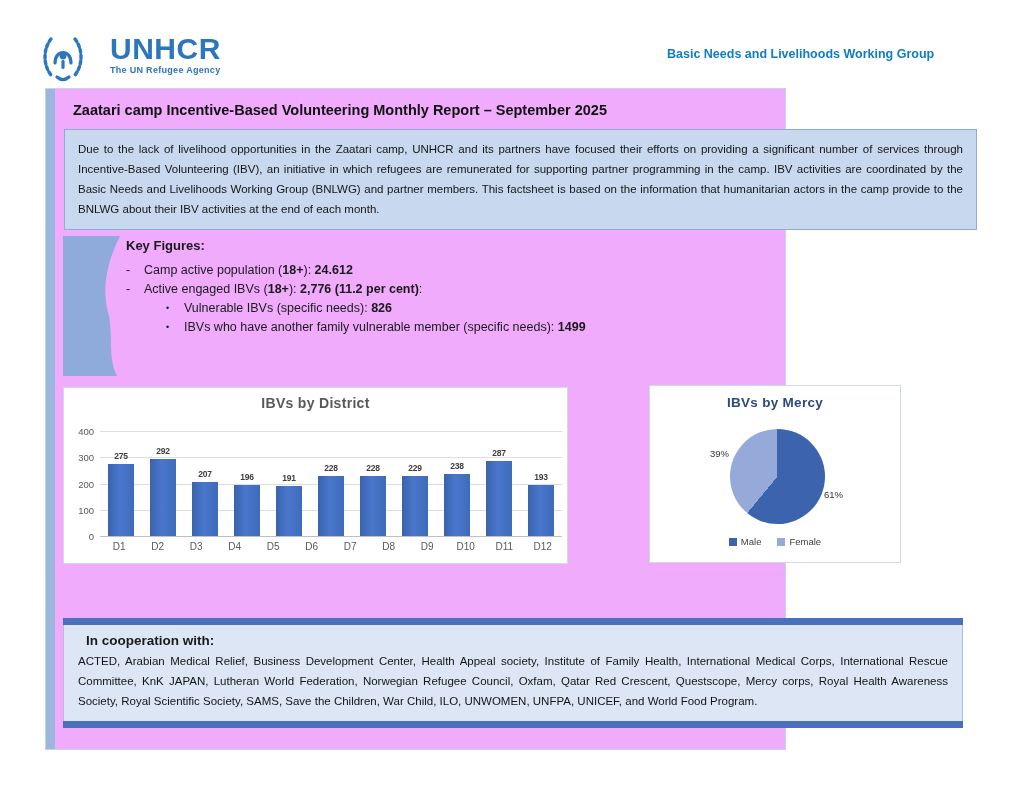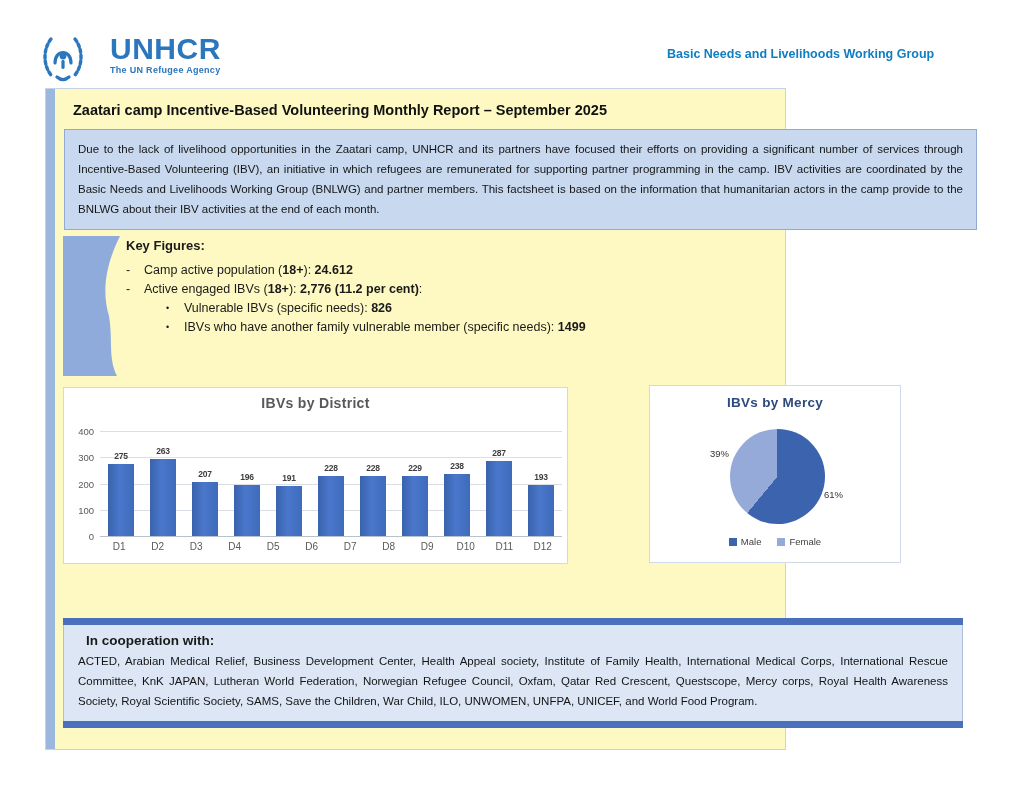--- a/index.html
+++ b/index.html
@@ -8,21 +8,21 @@
   body { position:relative; overflow:hidden; }
 
   
   .logo { position:absolute; left:40px; top:34px; display:flex; align-items:flex-start; gap:24px; }
   .logo-text .logo-title { font-size:30px; font-weight:bold; color:#2b76bc; letter-spacing:0.5px; line-height:30px; }
   .logo-text .logo-sub { font-size:9px; font-weight:bold; color:#2b76bc; letter-spacing:0.3px; margin-top:1px; }
   .wg-title { position:absolute; left:667px; top:47px; font-size:12.5px; font-weight:bold; color:#0f7dc2; }
 
   
   .container { position:absolute; left:45px; top:88px; width:741px; height:662px;
-    background:#fef9c3; border:1px solid #c5d3e8; }
+    background:#f0abfc; border:1px solid #c5d3e8; }
   .left-strip { position:absolute; left:0; top:0; bottom:0; width:9px; background:#9cb7de; }
 
   .report-title { position:absolute; left:27px; top:13px; font-size:14.5px; font-weight:bold; color:#111; }
 
   .intro-box { position:absolute; left:18px; top:40px; width:913px;
     background:#c8d8ee; border:1px solid #8fabd3; padding:9px 13px;
     font-size:11.5px; line-height:1.75; text-align:justify; color:#151515; }
 
   
   .kf-shape { position:absolute; left:17px; top:147px; width:57px; height:140px; }
@@ -140,21 +140,21 @@
         <div class="gridline" style="top: 52.5px;"></div>
         <div class="gridline" style="top: 78.8px;"></div>
         <div class="gridline base" style="top: 105px;"></div>
       </div>
     <div class="bar-plot">
         <div class="bar-col">
           <div class="bar-value">275</div>
           <div class="bar" style="height: 72.2px;"></div>
         </div>
         <div class="bar-col">
-          <div class="bar-value">263</div>
+          <div class="bar-value">292</div>
           <div class="bar" style="height: 76.6px;"></div>
         </div>
         <div class="bar-col">
           <div class="bar-value">207</div>
           <div class="bar" style="height: 54.3px;"></div>
         </div>
         <div class="bar-col">
           <div class="bar-value">196</div>
           <div class="bar" style="height: 51.4px;"></div>
         </div>

